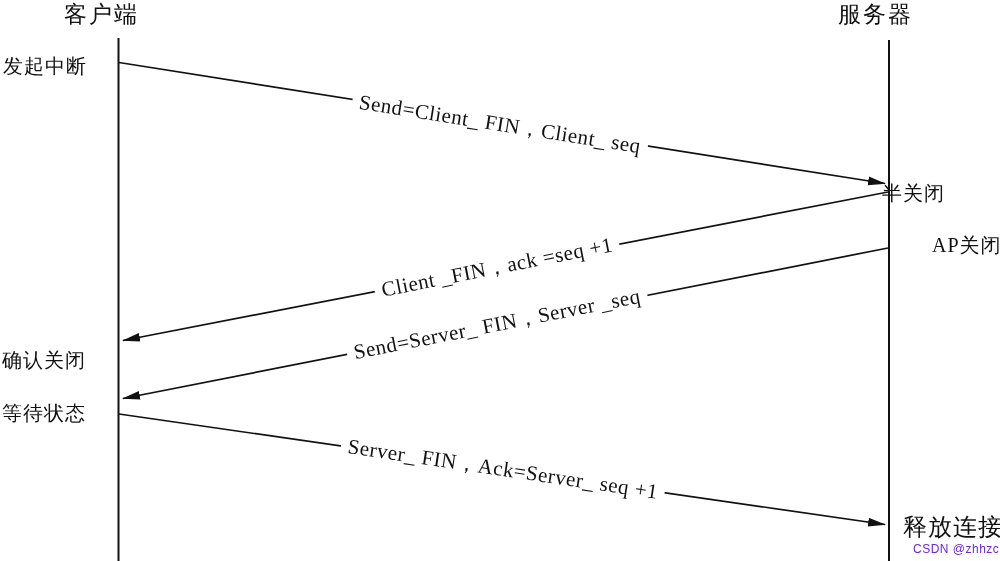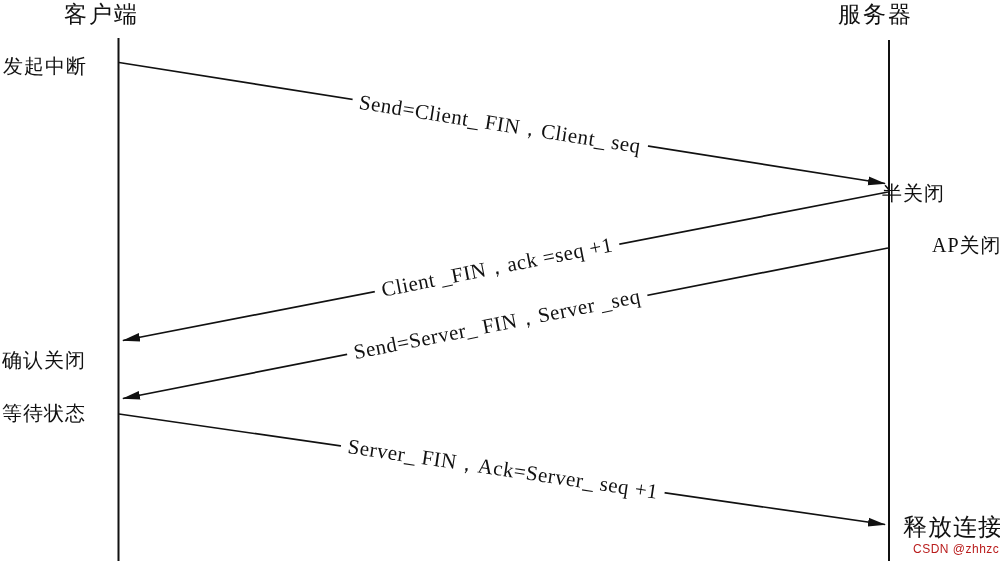--- a/index.html
+++ b/index.html
@@ -44,21 +44,21 @@
     background: #ffffff;
     padding: 0 7px;
     white-space: nowrap;
   }
   .watermark {
     position: absolute;
     left: 913px;
     top: 542px;
     font-family: "Liberation Sans", "DejaVu Sans", sans-serif;
     font-size: 12px;
-    color: #b91c1c;
+    color: #6d28d9;
     letter-spacing: 0.5px;
   }
 </style>
 </head>
 <body>
 
 <div class="canvas">
 
   <svg class="wires" viewBox="0 0 1000 561">
     <defs>

